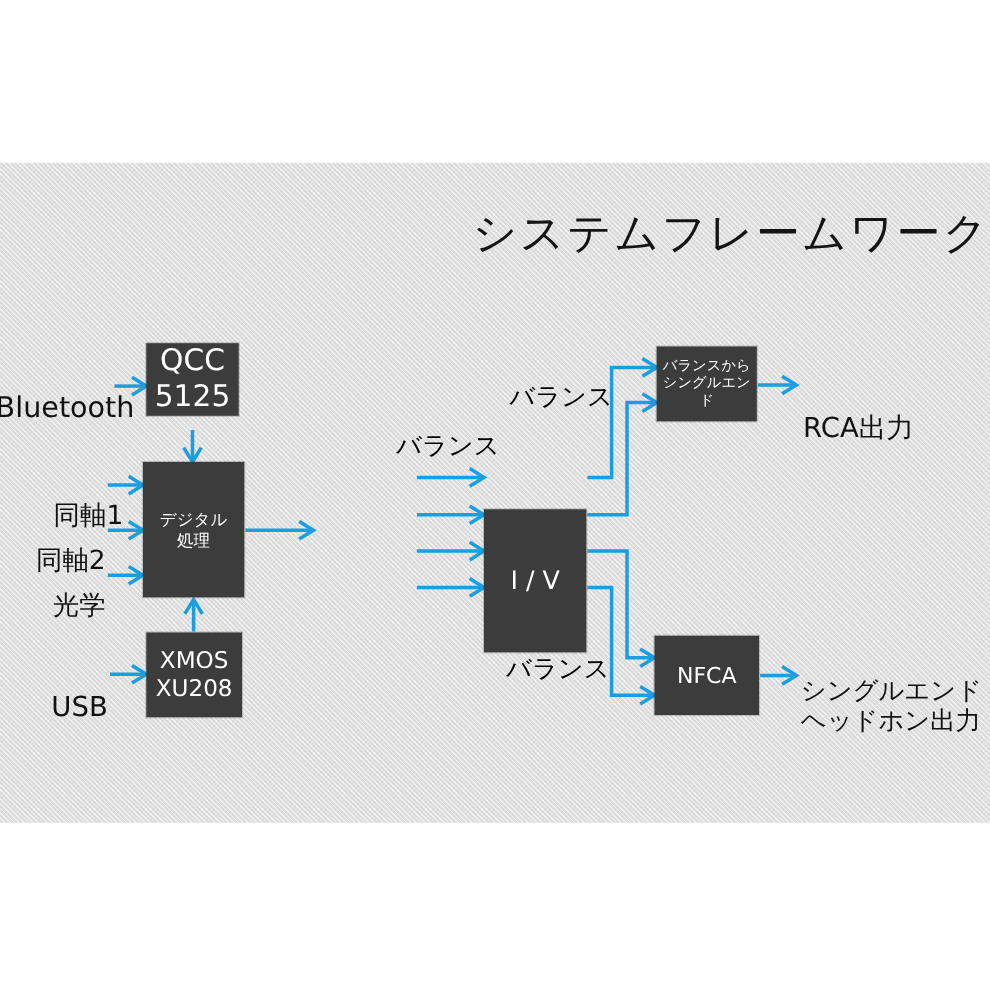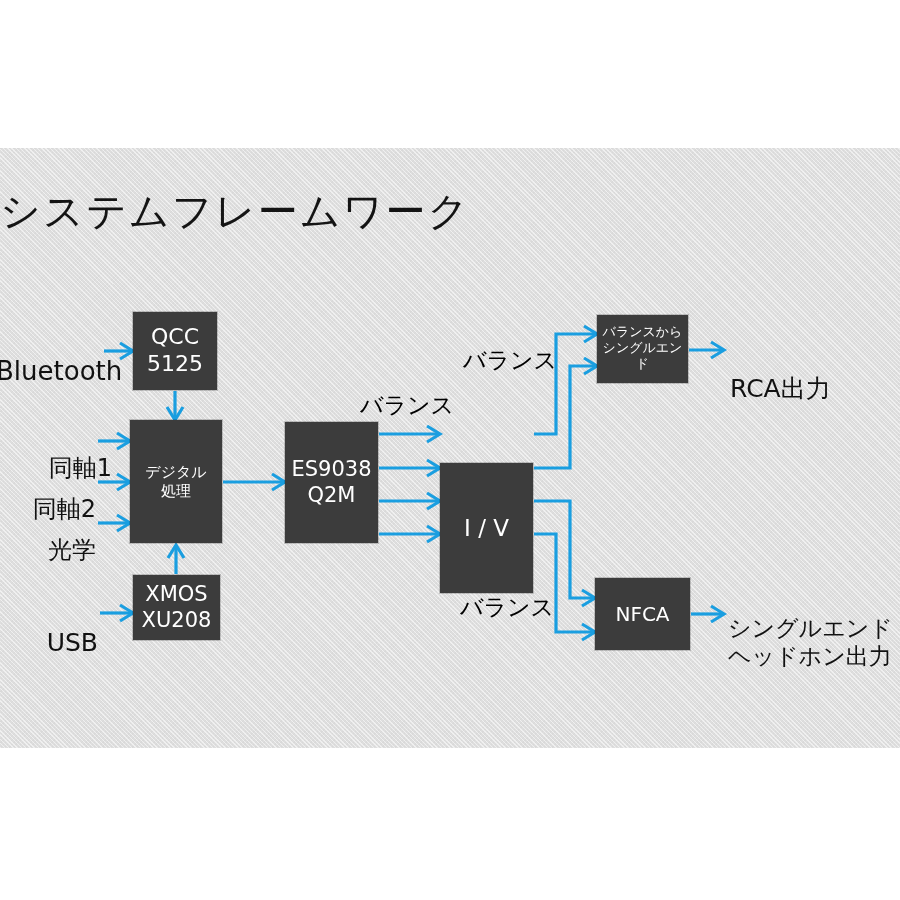--- a/index.html
+++ b/index.html
@@ -38,21 +38,21 @@
         rgba(0,0,0,0.025) 0px,
         rgba(0,0,0,0.025) 1px,
         rgba(0,0,0,0) 1px,
         rgba(0,0,0,0) 3px);
   }
   .title {
     position: absolute;
     left: 0;
     top: 184px;
     width: 900px;
-    text-align: left;
+    text-align: right;
     font-size: 40px;
     letter-spacing: 2px;
     color: #141414;
     font-family: "DejaVu Sans", sans-serif;
     white-space: nowrap;
   }
   .node {
     position: absolute;
     background: #3c3c3c;
     color: #ffffff;
@@ -191,39 +191,35 @@
       <path class="wire" d="M 689 350 L 722 350"></path>
       <path class="wire-head" d="M 711 342 L 724 350 L 711 358"></path>
     </g>
 
     <g>
       <path class="wire" d="M 691 614 L 722 614"></path>
       <path class="wire-head" d="M 711 606 L 724 614 L 711 622"></path>
     </g>
   </svg>
 
-  <div class="node" style="left:133px; top:312px; width:84px; height:78px; font-size:22px;">
+  <div class="node" style="left:133px; top:312px; width:84px; height:66px; font-size:27px;">
     <span class="node-text">QCC
 5125</span>
   </div>
 
   <div class="node" style="left:130px; top:420px; width:92px; height:123px; font-size:15px;">
     <span class="node-text">デジタル
 処理</span>
   </div>
 
-  <div class="node" style="left:133px; top:575px; width:87px; height:65px; font-size:21px;">
+  <div class="node" style="left:133px; top:575px; width:87px; height:77px; font-size:21px;">
     <span class="node-text">XMOS
 XU208</span>
   </div>
 
-  <div class="node" style="left:285px; top:422px; width:93px; height:121px; font-size:21px;">
-    <span class="node-text">ES9038
-Q2M</span>
-  </div>
 
   <div class="node" style="left:440px; top:418px; width:93px; height:130px; font-size:23px;margin-top:45px;">
     <span class="node-text">I / V</span>
   </div>
 
   <div class="node" style="left:597px; top:315px; width:91px; height:68px; font-size:13px;font-family:Liberation Mono, monospace;">
     <span class="node-text">バランスから
 シングルエンド</span>
   </div>
 

